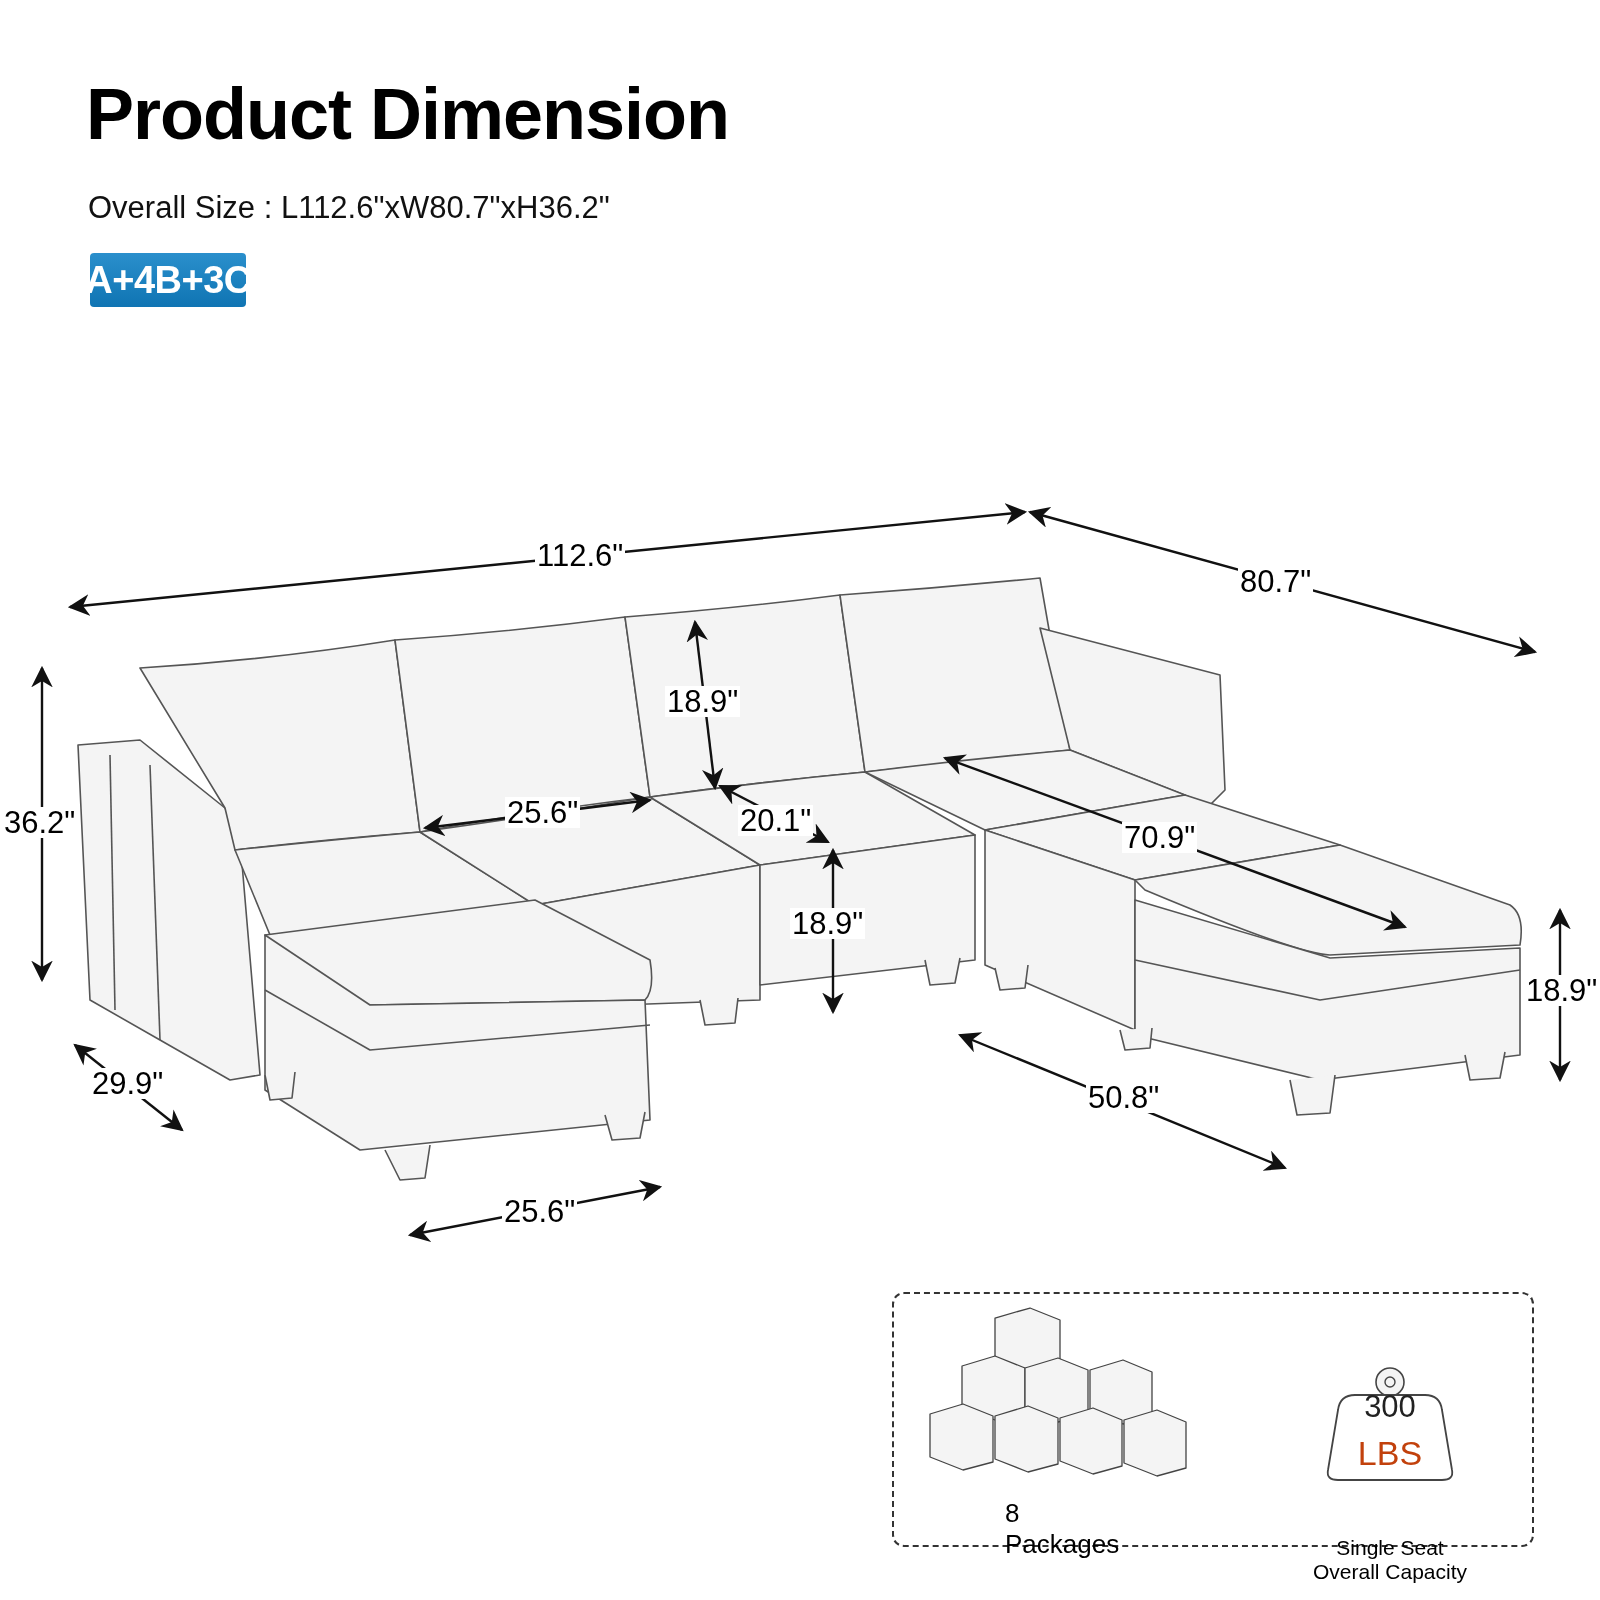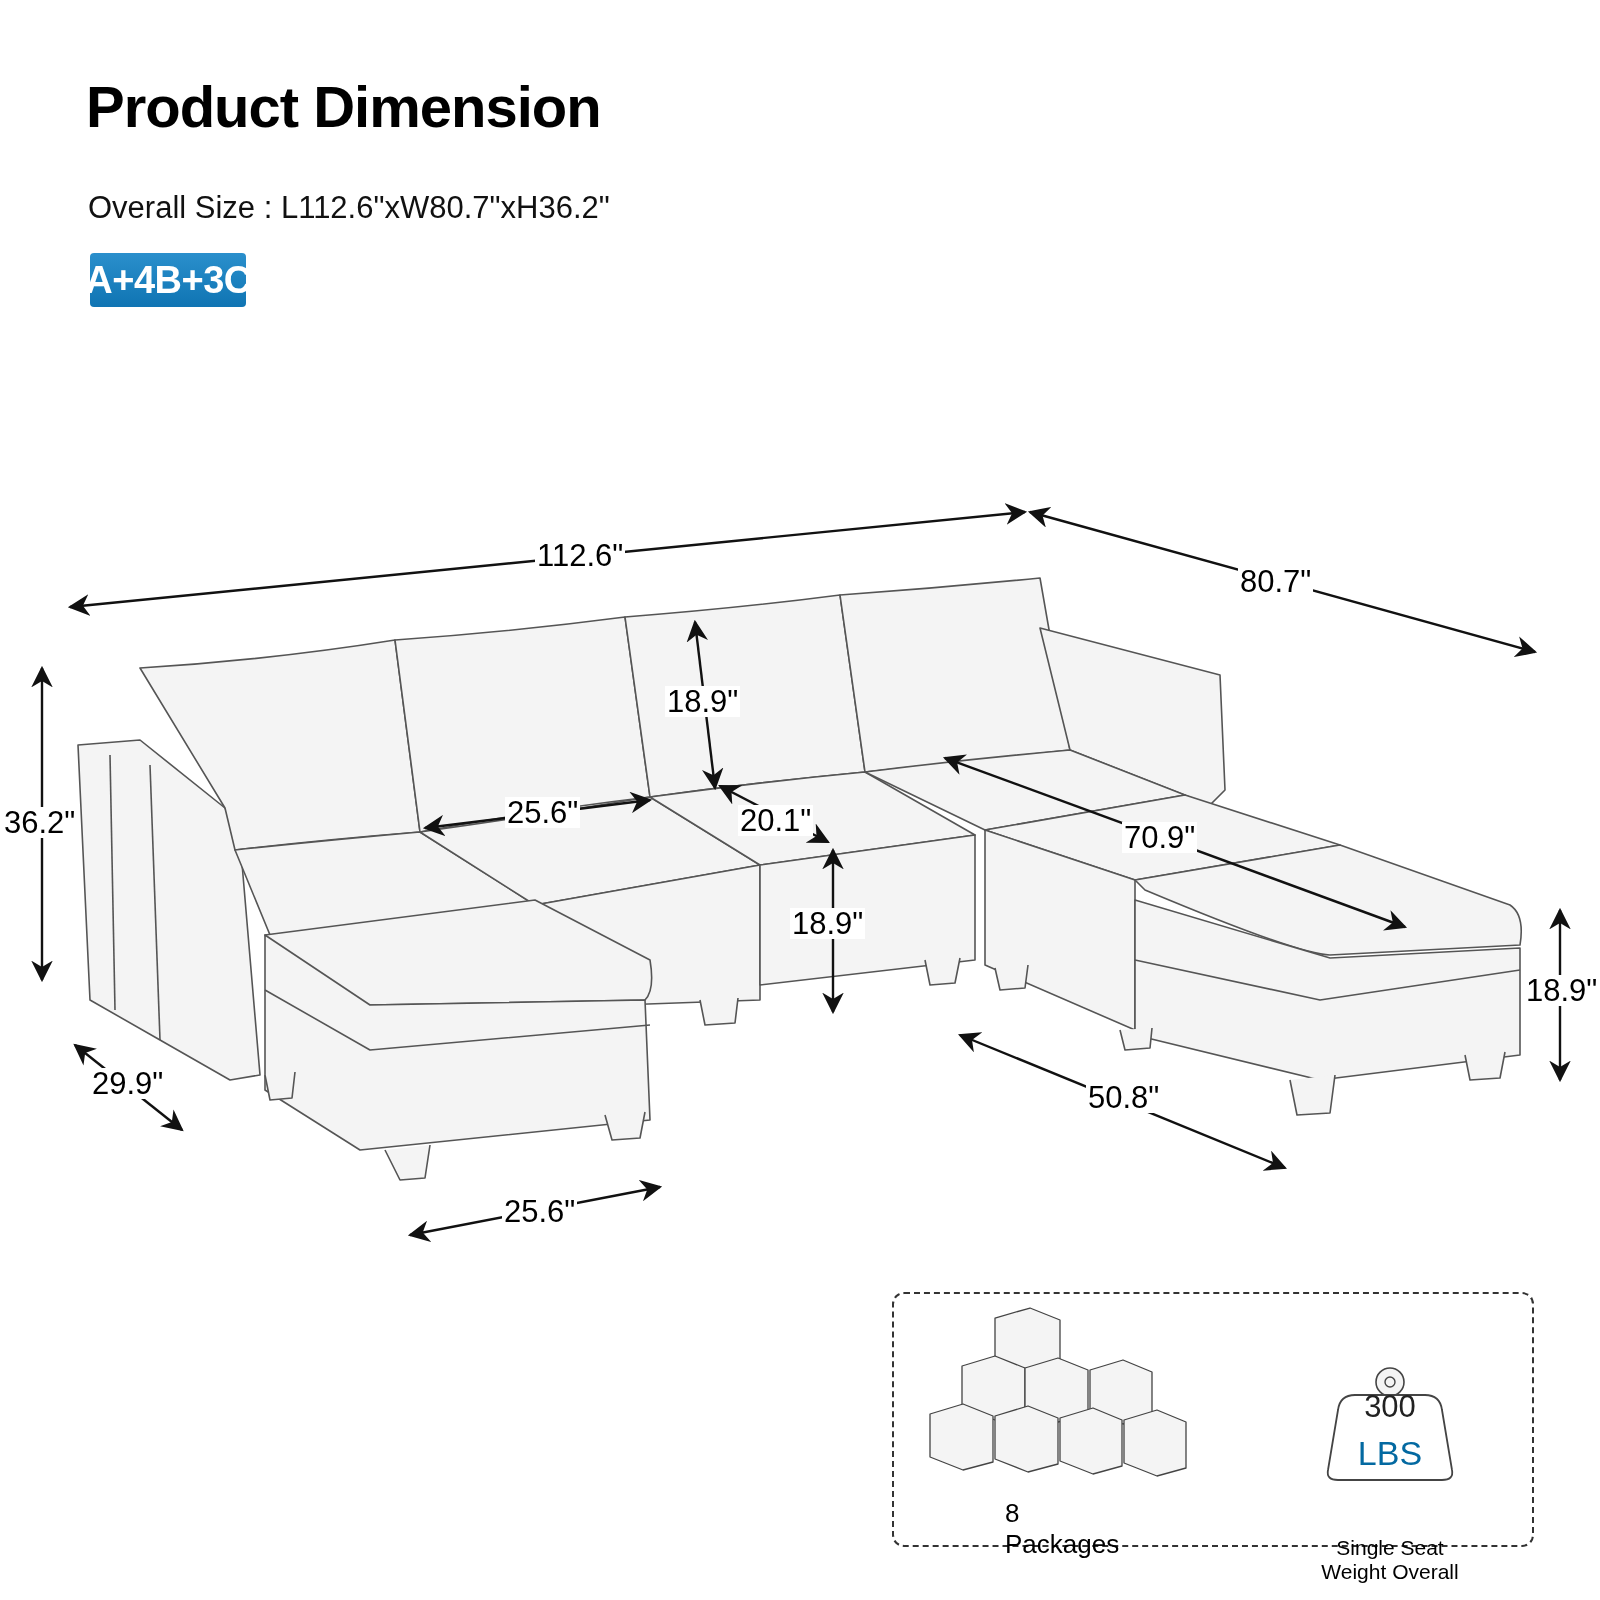--- a/index.html
+++ b/index.html
@@ -1,28 +1,28 @@
 <!DOCTYPE html>
 <html><head>
 <meta charset="utf-8">
 <style>
   html, body { margin: 0; padding: 0; background: #ffffff; }
   body { width: 1600px; height: 1600px; position: relative; overflow: hidden; font-family: "Liberation Sans", sans-serif; color: #000; }
-  .title { position: absolute; left: 86px; top: 78px; font-size: 58px; font-weight: bold; letter-spacing: -1px; line-height: 1; }
+  .title { position: absolute; left: 86px; top: 78px; font-size: 72px; font-weight: bold; letter-spacing: -1px; line-height: 1; }
   .subtitle { position: absolute; left: 88px; top: 192px; font-size: 31px; line-height: 1; color: #111; }
   .badge { position: absolute; left: 90px; top: 253px; width: 156px; height: 54px; border-radius: 4px;
            background: linear-gradient(#2a8fcc, #0f74b3); color: #fff; font-weight: bold; font-size: 38px;
            display: flex; align-items: center; justify-content: center; letter-spacing: -0.5px; }
   svg.drawing { position: absolute; left: 0; top: 0; }
   .dim { position: absolute; font-size: 31px; line-height: 1; background: #fff; padding: 0 2px; white-space: nowrap; }
   .info-box { position: absolute; left: 892px; top: 1292px; width: 642px; height: 255px; border: 2px dashed #333; border-radius: 12px; box-sizing: border-box; }
   .pkg-label { position: absolute; left: 1005px; top: 1498px; font-size: 26px; width: 130px; text-align: left; }
   .cap-label { position: absolute; left: 1300px; top: 1488px; font-size: 21px; width: 180px; text-align: center; line-height: 1.15; margin-top: 48px; }
   .weight-num { position: absolute; left: 1345px; top: 1391px; width: 90px; text-align: center; font-size: 31px; line-height: 1; color: #222; }
-  .weight-unit { position: absolute; left: 1345px; top: 1436px; width: 90px; text-align: center; font-size: 34px; line-height: 1; color: #0369a1; }
+  .weight-unit { position: absolute; left: 1345px; top: 1436px; width: 90px; text-align: center; font-size: 34px; line-height: 1; color: #c2410c; }
 </style>
 </head>
 <body>
 
 <div class="title">Product Dimension</div>
 <div class="subtitle">Overall Size : L112.6"xW80.7"xH36.2"</div>
 <div class="badge">A+4B+3C</div>
 
 <svg class="drawing" width="1600" height="1600" viewBox="0 0 1600 1600">
   <defs>
@@ -115,14 +115,14 @@
 <div class="dim" style="left:90px;top:1068px;">29.9"</div>
 <div class="dim" style="left:502px;top:1196px;">25.6"</div>
 <div class="dim" style="left:1086px;top:1082px;">50.8"</div>
 
 <div class="info-box"></div>
 <div class="pkg-label">8 Packages</div>
 <div class="weight-num">300</div>
 <div class="weight-unit">LBS</div>
 <div class="cap-label">
   <div>Single Seat</div>
-  <div>Weight Overall</div>
+  <div>Overall Capacity</div>
 </div>
 
 </body></html>

